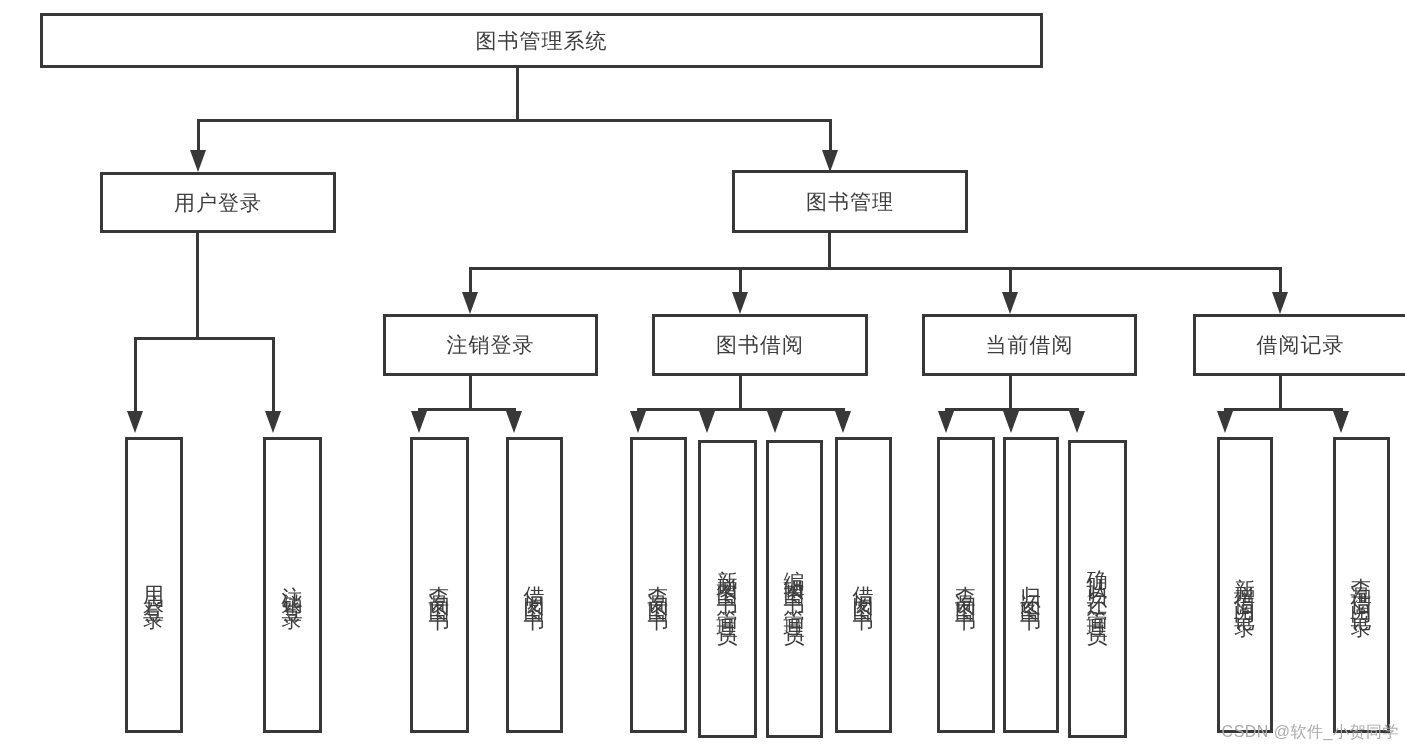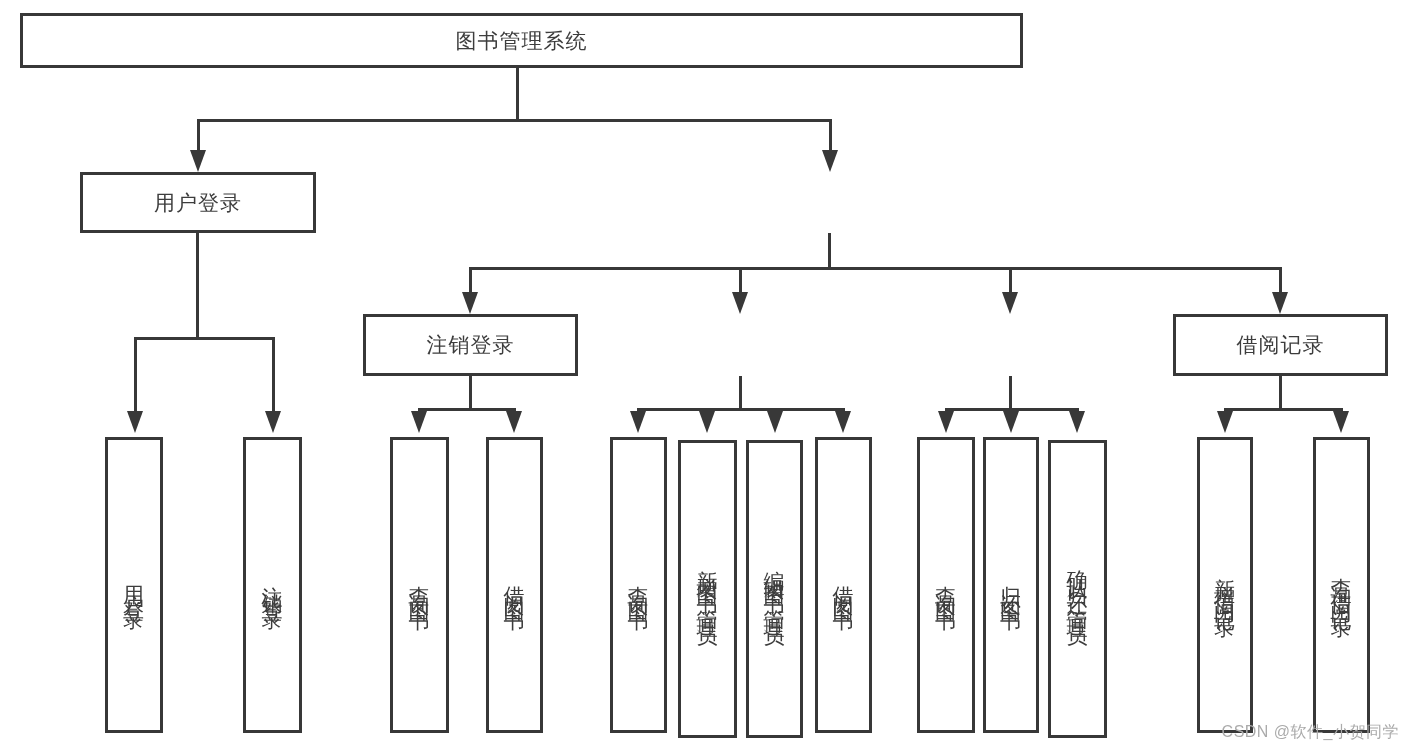--- a/index.html
+++ b/index.html
@@ -22,20 +22,21 @@
     box-sizing:border-box;
     border:3px solid var(--line);
     background:#fff;
     display:flex;
     align-items:center;
     justify-content:center;
     font-size:21px;
     letter-spacing:1px;
     color:var(--text);
     white-space:nowrap;
+    margin-left:20px;
   }
   .vbox{
     writing-mode:vertical-rl;
     text-orientation:mixed;
     letter-spacing:8px;
     white-space:normal;
     line-height:1.1;
   }
   .hline,.vline{
     position:absolute;
@@ -69,40 +70,43 @@
   <div class="box" style="left:20px;top:13px;width:1003px;height:55px">图书管理系统</div>
 
   <div class="vline" style="left:515.5px;top:68px;height:54px"></div>
   <div class="hline" style="left:196.5px;top:119px;width:635px"></div>
   <div class="vline" style="left:196.5px;top:122px;height:28px"></div>
   <div class="arr" style="left:198px;top:150px"></div>
   <div class="vline" style="left:828.5px;top:122px;height:28px"></div>
   <div class="arr" style="left:830px;top:150px"></div>
 
   <div class="box" style="left:80px;top:172px;width:236px;height:61px">用户登录</div>
+  <div class="box" style="left:712px;top:170px;width:236px;height:63px">图书管理</div>
 
   <div class="vline" style="left:195.5px;top:233px;height:107px"></div>
   <div class="hline" style="left:133.5px;top:337px;width:141px"></div>
   <div class="vline" style="left:133.5px;top:340px;height:71px"></div>
   <div class="arr" style="left:135px;top:411px"></div>
   <div class="vline" style="left:271.5px;top:340px;height:71px"></div>
   <div class="arr" style="left:273px;top:411px"></div>
 
   <div class="vline" style="left:827.5px;top:233px;height:37px"></div>
   <div class="hline" style="left:468.5px;top:267px;width:813px"></div>
   <div class="vline" style="left:468.5px;top:270px;height:22px"></div>
   <div class="arr" style="left:470px;top:292px"></div>
   <div class="vline" style="left:738.5px;top:270px;height:22px"></div>
   <div class="arr" style="left:740px;top:292px"></div>
   <div class="vline" style="left:1008.5px;top:270px;height:22px"></div>
   <div class="arr" style="left:1010px;top:292px"></div>
   <div class="vline" style="left:1278.5px;top:270px;height:22px"></div>
   <div class="arr" style="left:1280px;top:292px"></div>
 
   <div class="box" style="left:363px;top:314px;width:215px;height:62px">注销登录</div>
+  <div class="box" style="left:632px;top:314px;width:216px;height:62px">图书借阅</div>
+  <div class="box" style="left:902px;top:314px;width:215px;height:62px">当前借阅</div>
   <div class="box" style="left:1173px;top:314px;width:215px;height:62px">借阅记录</div>
 
   <div class="vline" style="left:468.5px;top:376px;height:35px"></div>
   <div class="hline" style="left:417.5px;top:408px;width:98px"></div>
   <div class="arr" style="left:419px;top:411px"></div>
   <div class="arr" style="left:514px;top:411px"></div>
 
   <div class="vline" style="left:738.5px;top:376px;height:35px"></div>
   <div class="hline" style="left:636.5px;top:408px;width:208px"></div>
   <div class="arr" style="left:638px;top:411px"></div>

